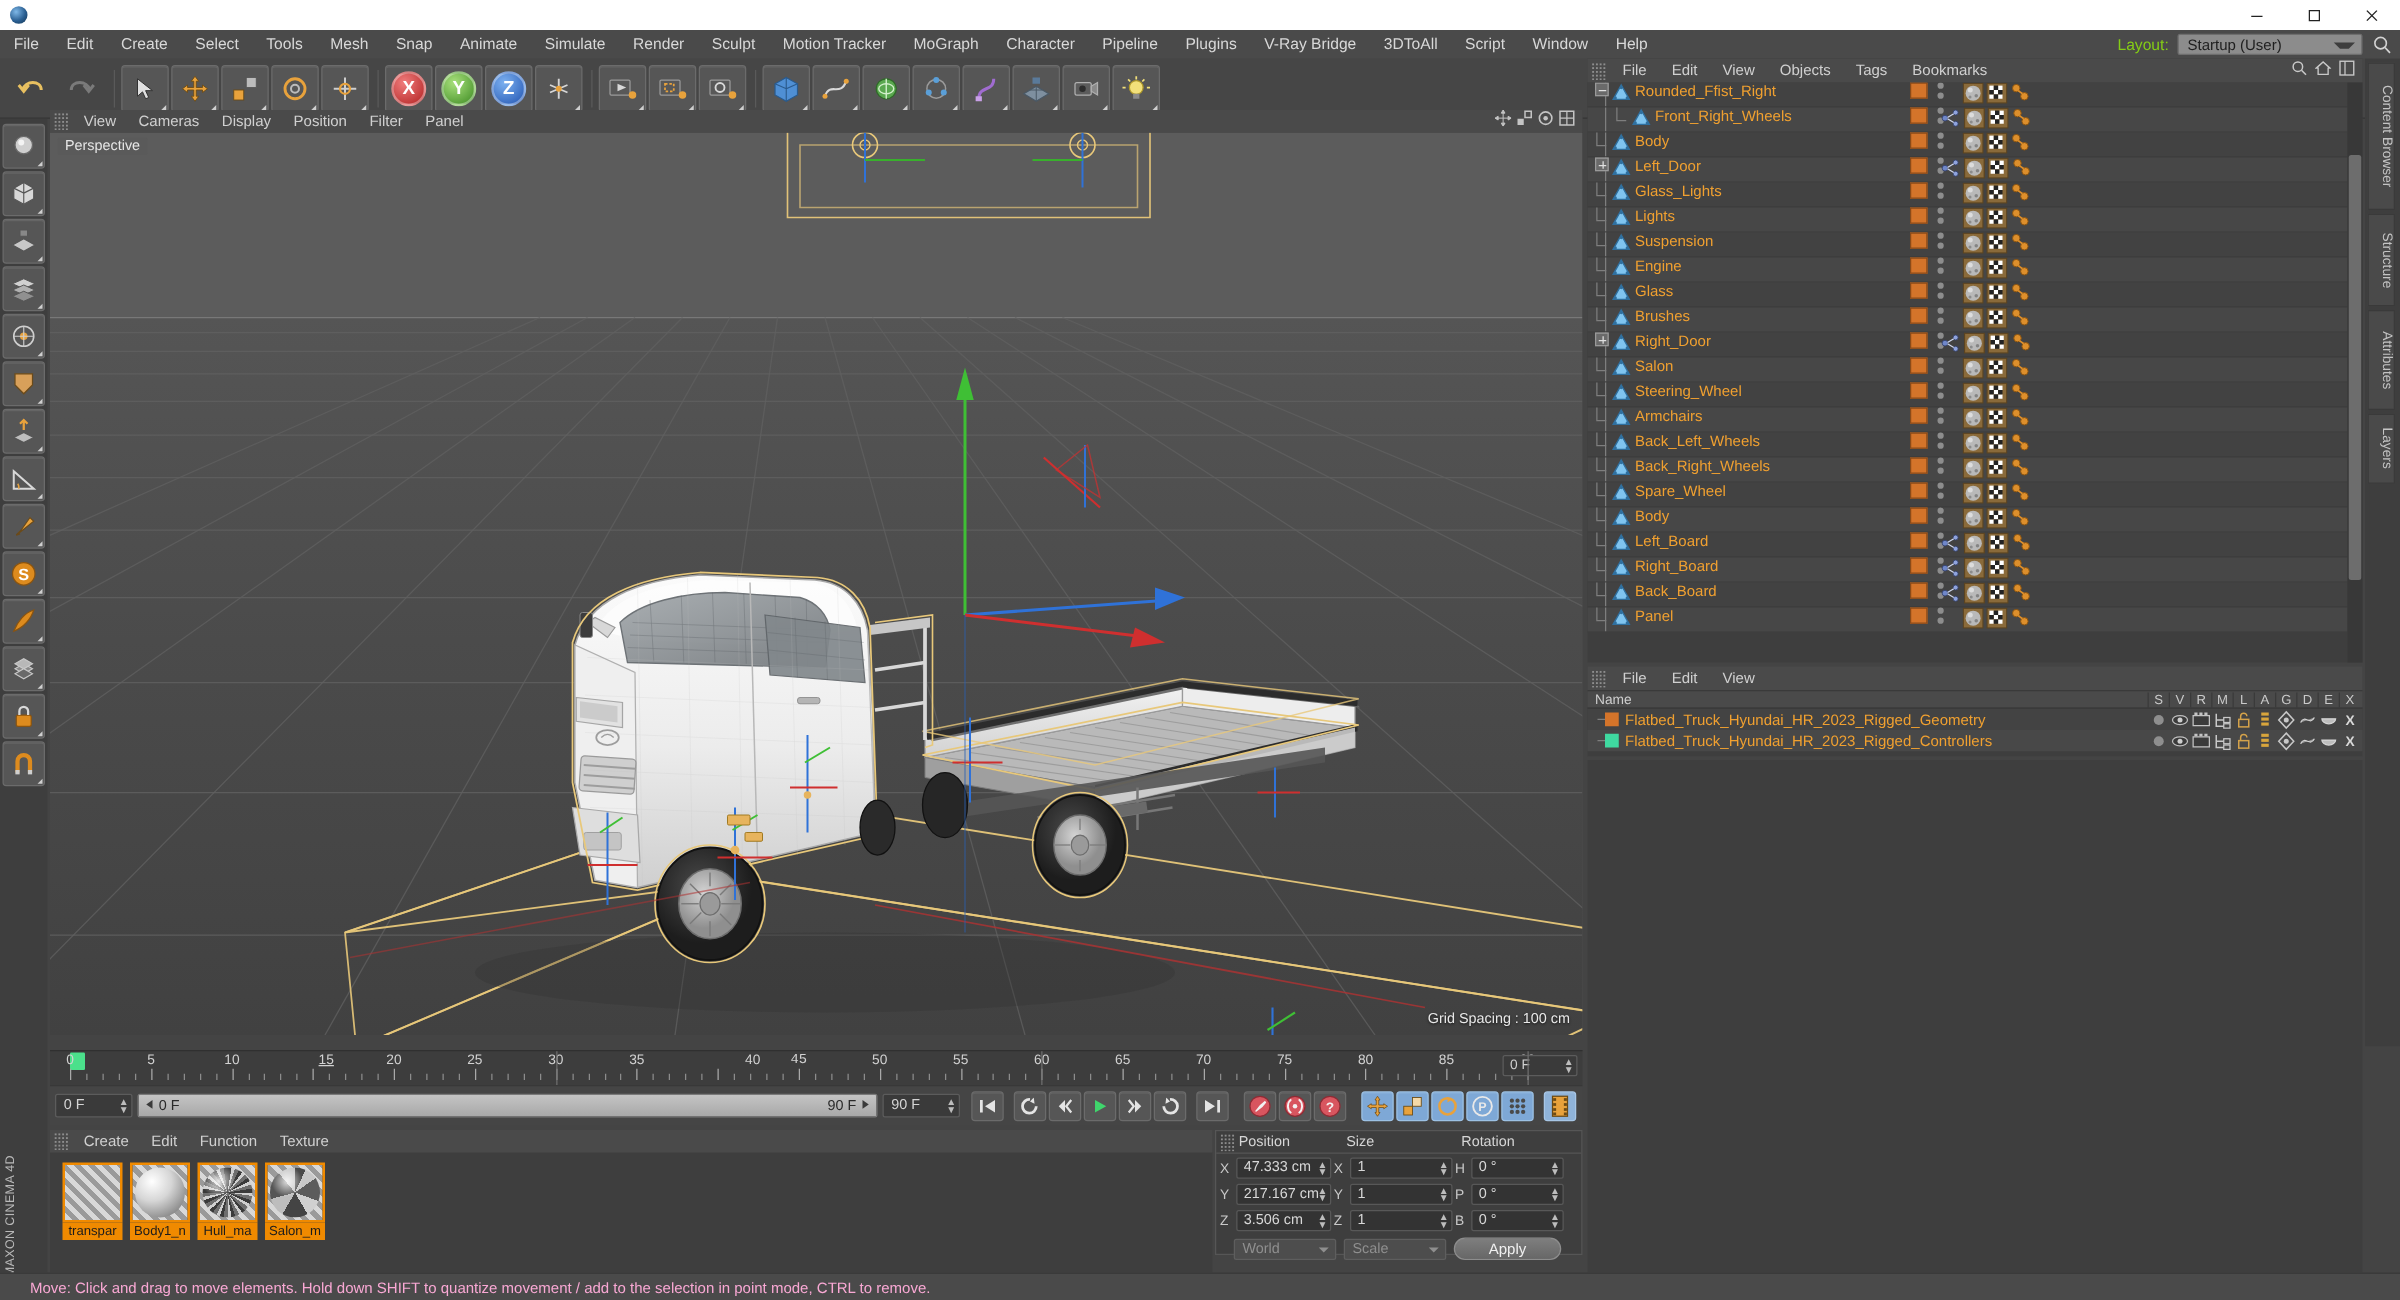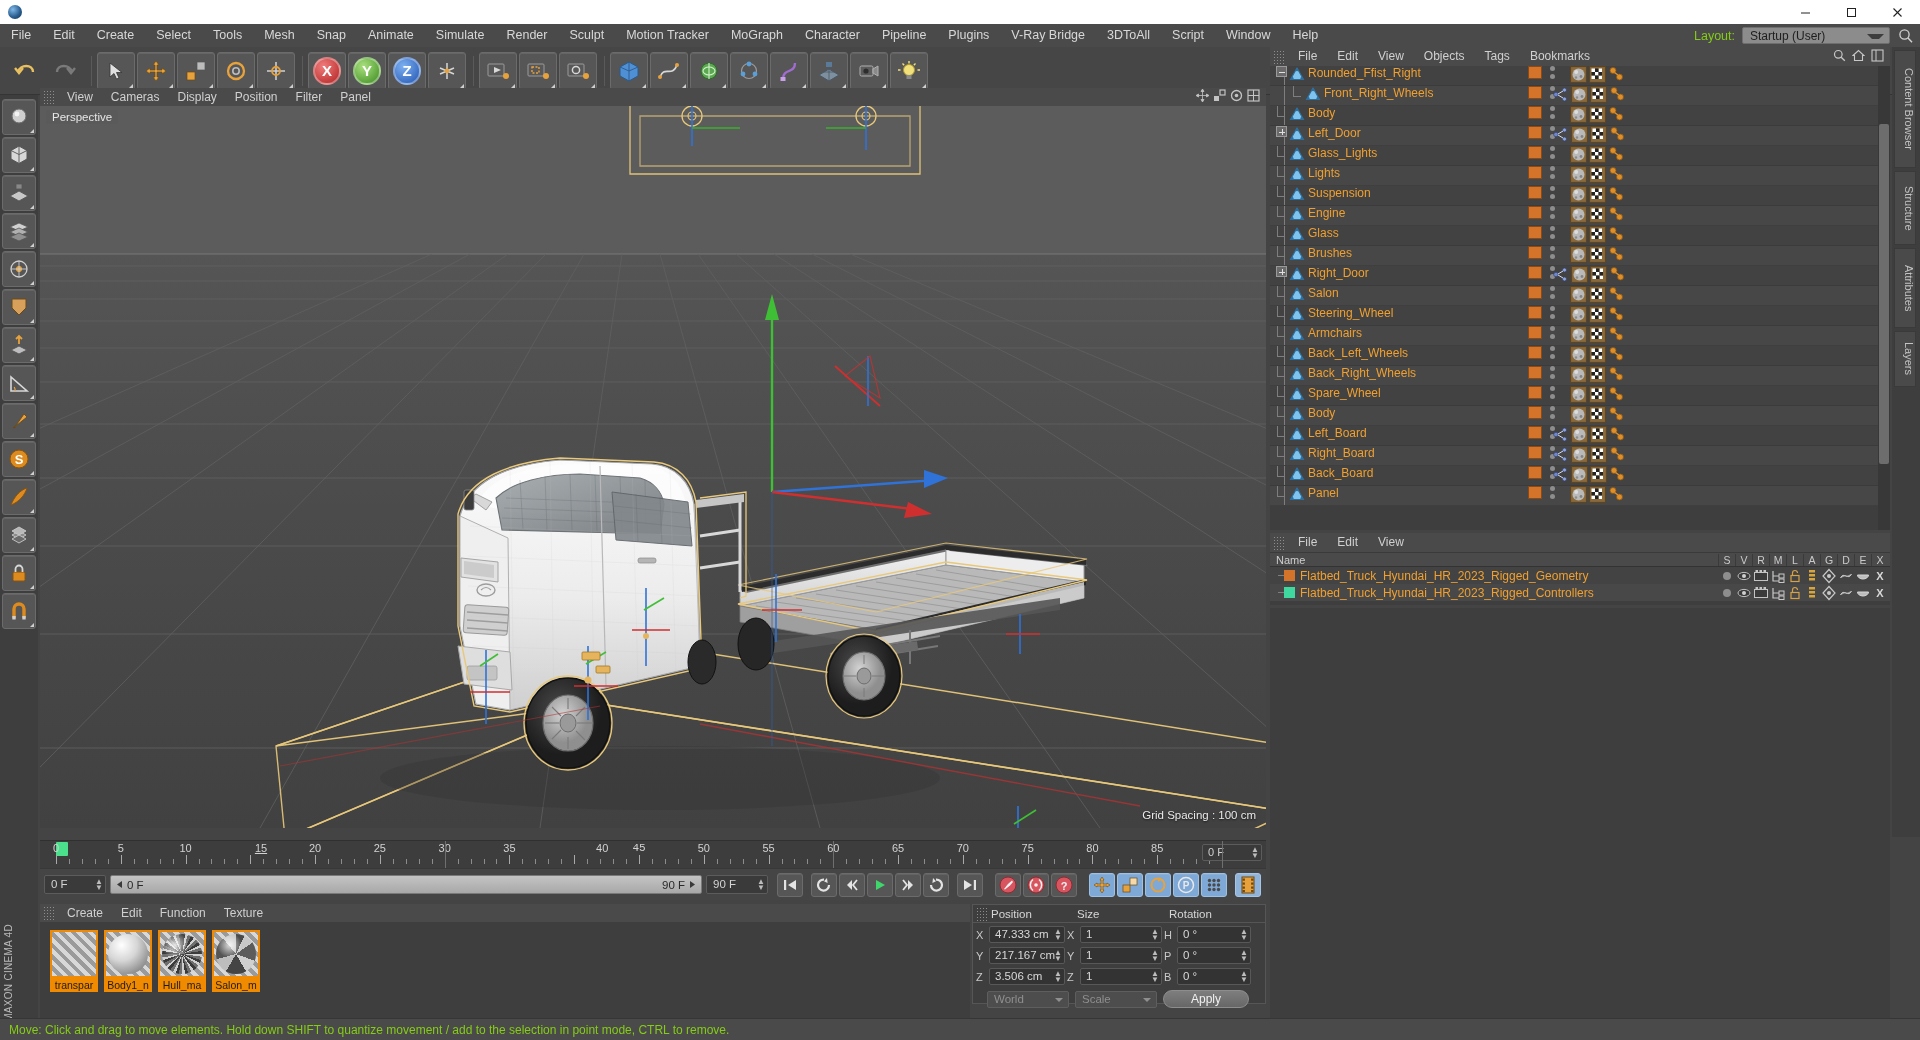--- a/index.html
+++ b/index.html
@@ -340,21 +340,21 @@
     position: absolute; left: 1270px; top: 608px; width: 620px; height: 420px;
     background: #3e3e3e;
   }
 
   
   .statusbar {
     position: absolute; left: 0; bottom: 0; width: 1920px; height: 22px;
     background: #4a4a4a; display: flex; align-items: center;
     border-top: 1px solid #363636;
   }
-  .status-text { font-size: 12px; color: #84cc16; padding-left: 9px; }
+  .status-text { font-size: 12px; color: #f9a8d4; padding-left: 24px; }
 
   .hidden-sep { width: 1px; height: 30px; background: #5a5a5a; margin: 0 5px; }
 </style>
 </head>
 <body>
 
 <div class="app">
 
   <div class="titlebar">
     <div class="tb-logo"></div>

